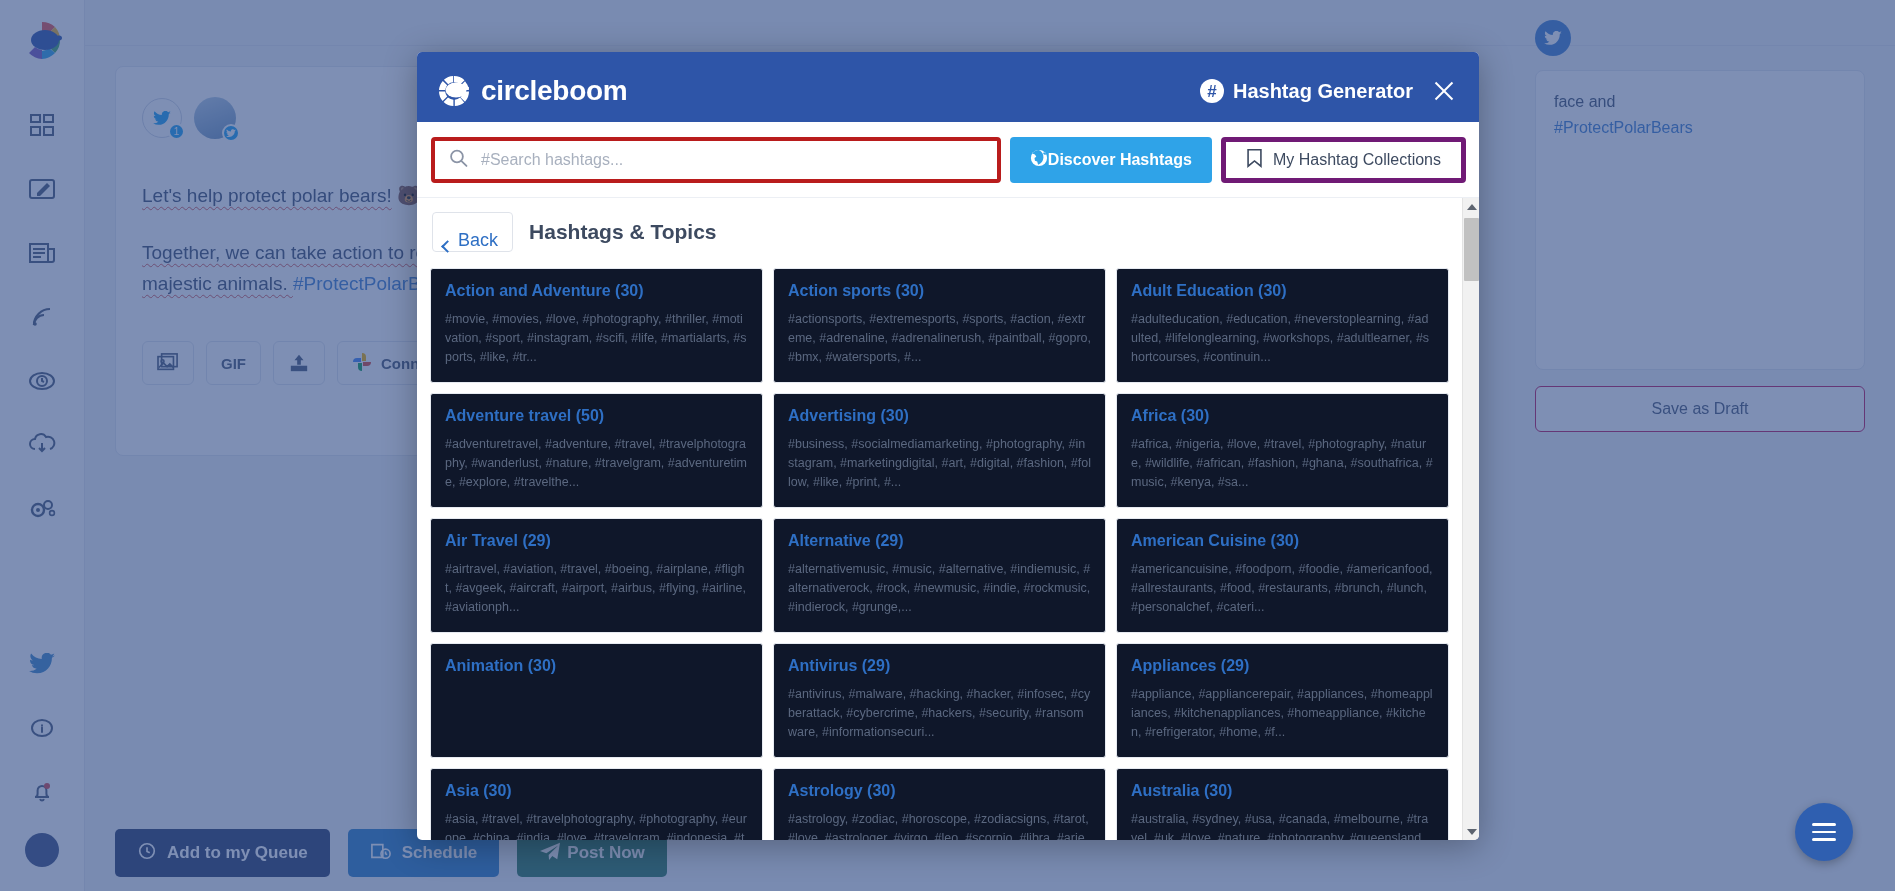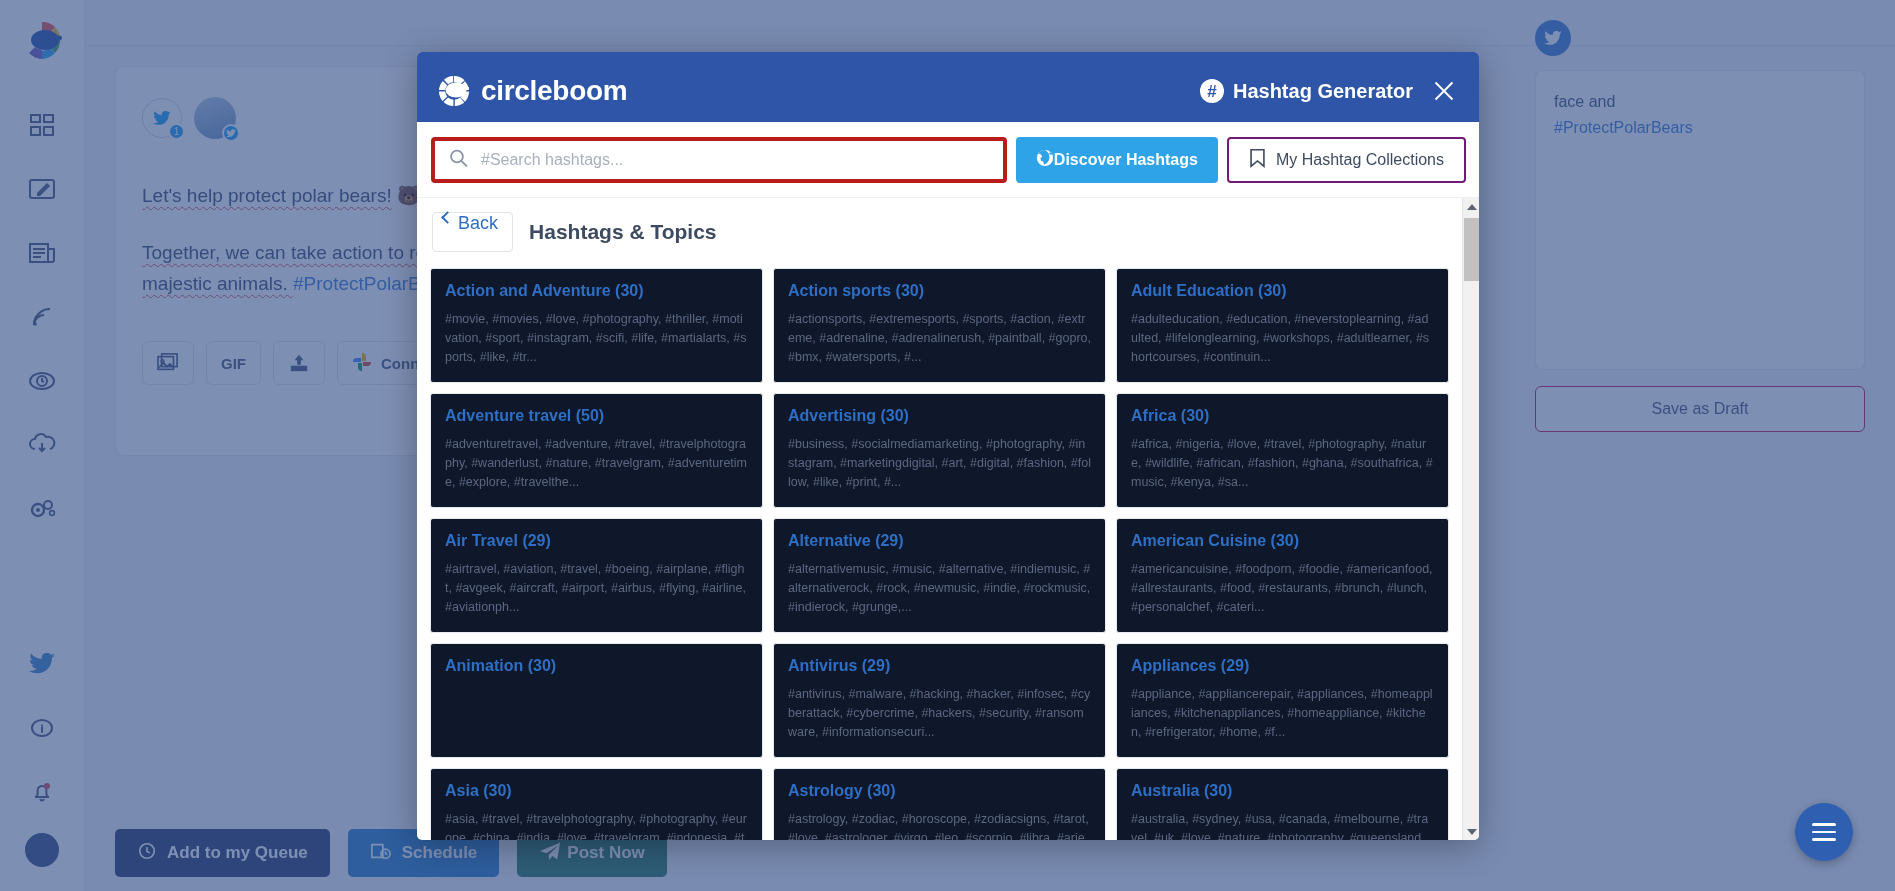--- a/index.html
+++ b/index.html
@@ -204,41 +204,41 @@
     font-size: 16px; color: #31425e; background: transparent;
     font-family: "Liberation Sans", sans-serif;
   }
   .search-box input::placeholder { color: #a8b0be; }
   .btn-discover {
     background: #2fa3e8; color: #fff; border: none; border-radius: 4px;
     padding: 0 20px; height: 46px; font-size: 16px; font-weight: 700;
     display: flex; align-items: center; white-space: nowrap;
   }
   .btn-collections {
-    background: #fff; color: #3d4a60; border: 2px solid #701a75; border-radius: 4px;
+    background: #fff; color: #3d4a60; border: 5px solid #701a75; border-radius: 4px;
     padding: 0 20px; height: 46px; font-size: 16px;
     display: flex; align-items: center; gap: 10px; white-space: nowrap;
   }
 
   .content-scroll {
     flex: 1 1 auto; position: relative; overflow: hidden;
     border-top: 1px solid #eceff4;
   }
   .scroll-inner {
     position: absolute; inset: 0 17px 0 0;
     overflow: hidden; padding: 0 13px;
   }
   .crumb-row {
     display: flex; align-items: center; gap: 16px;
     padding: 14px 2px 16px 2px;
   }
   .back-btn {
     border: 1px solid #dfe3ea; border-radius: 4px; background: #fff;
     height: 40px; padding: 0 14px 0 10px;
-    display: flex; align-items: flex-start; gap: 3px;
+    display: flex; align-items: flex-end; gap: 3px;
     color: #2e6fc4; font-size: 18px;
   }
   .chev-l {
     width: 9px; height: 9px; border-left: 2px solid #2e6fc4; border-bottom: 2px solid #2e6fc4;
     transform: rotate(45deg); margin-right: 3px;
   }
   .section-title { font-size: 21px; font-weight: 700; color: #3d4a60; }
 
   .grid {
     display: grid; grid-template-columns: repeat(3, 1fr); gap: 10px;

